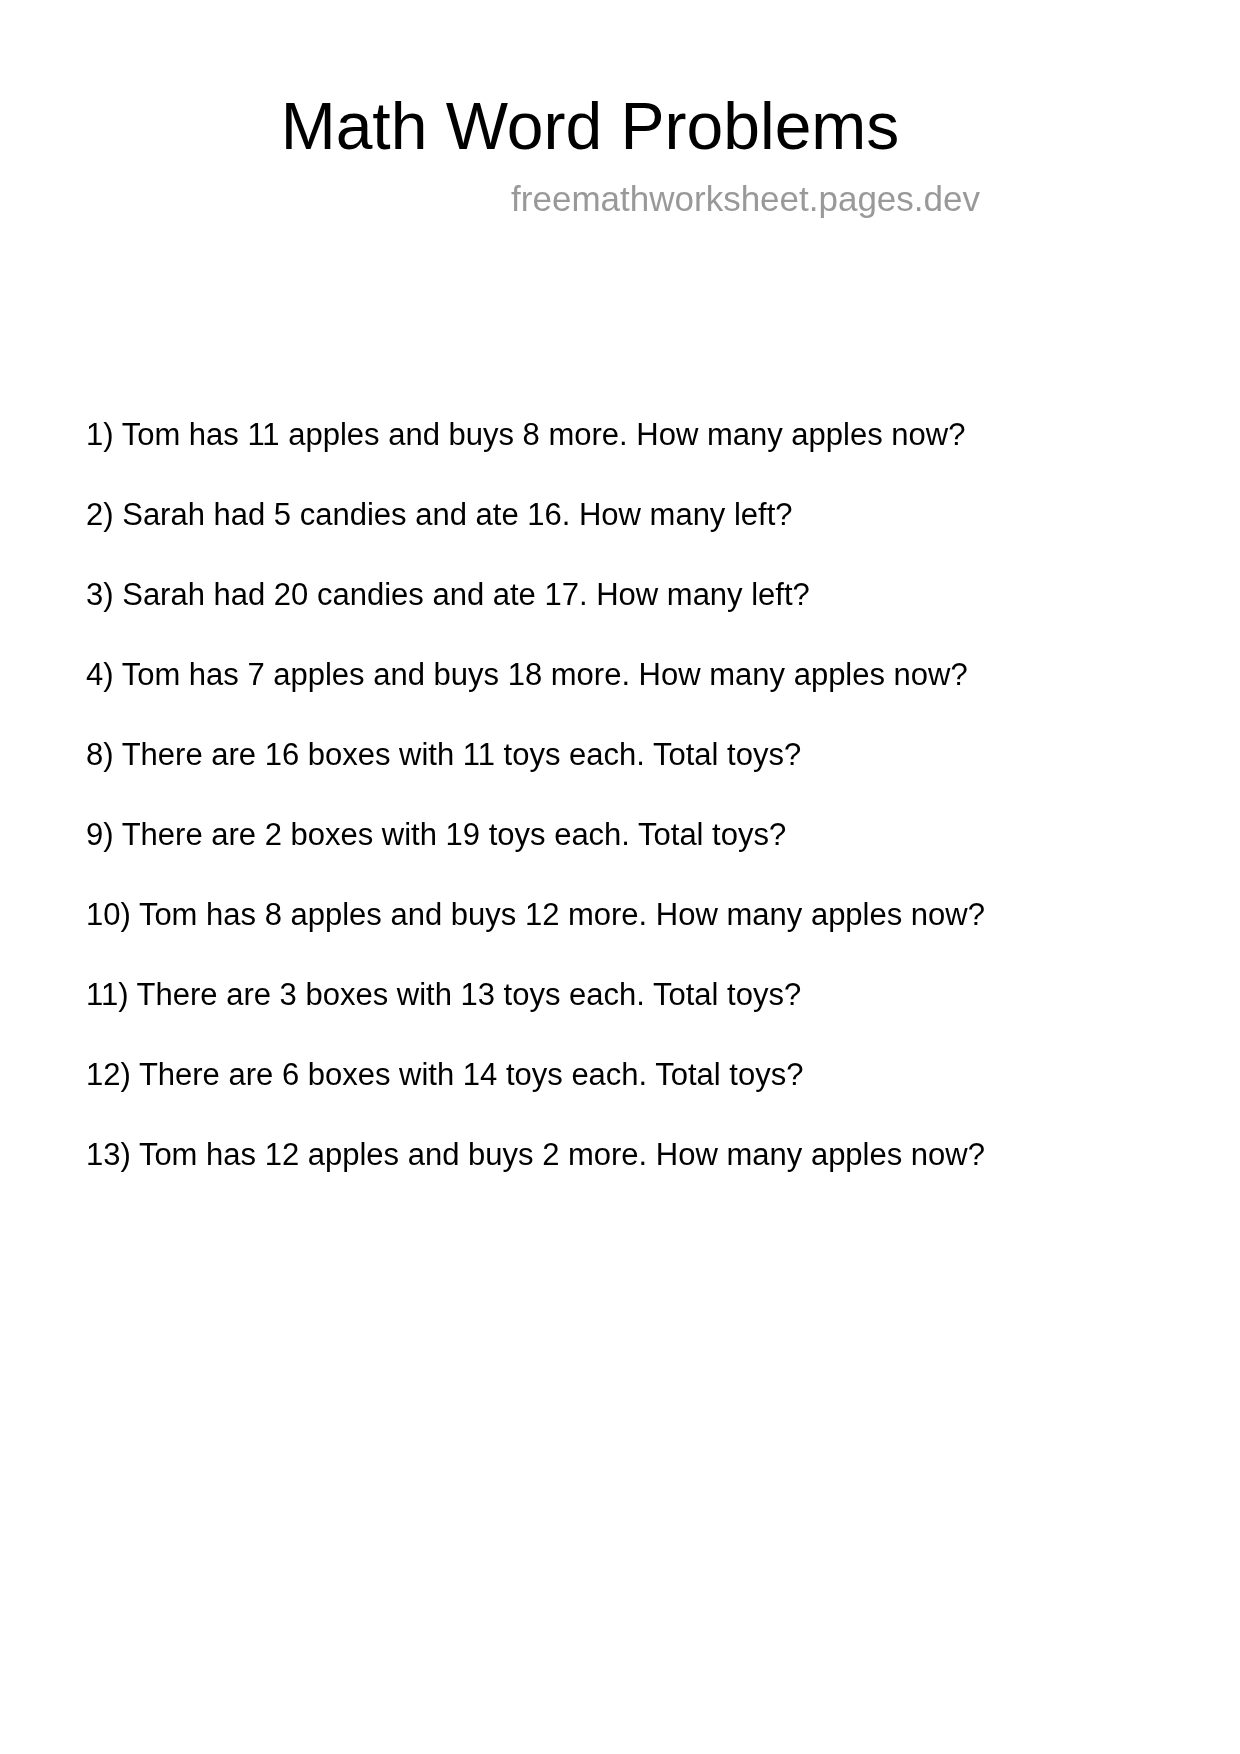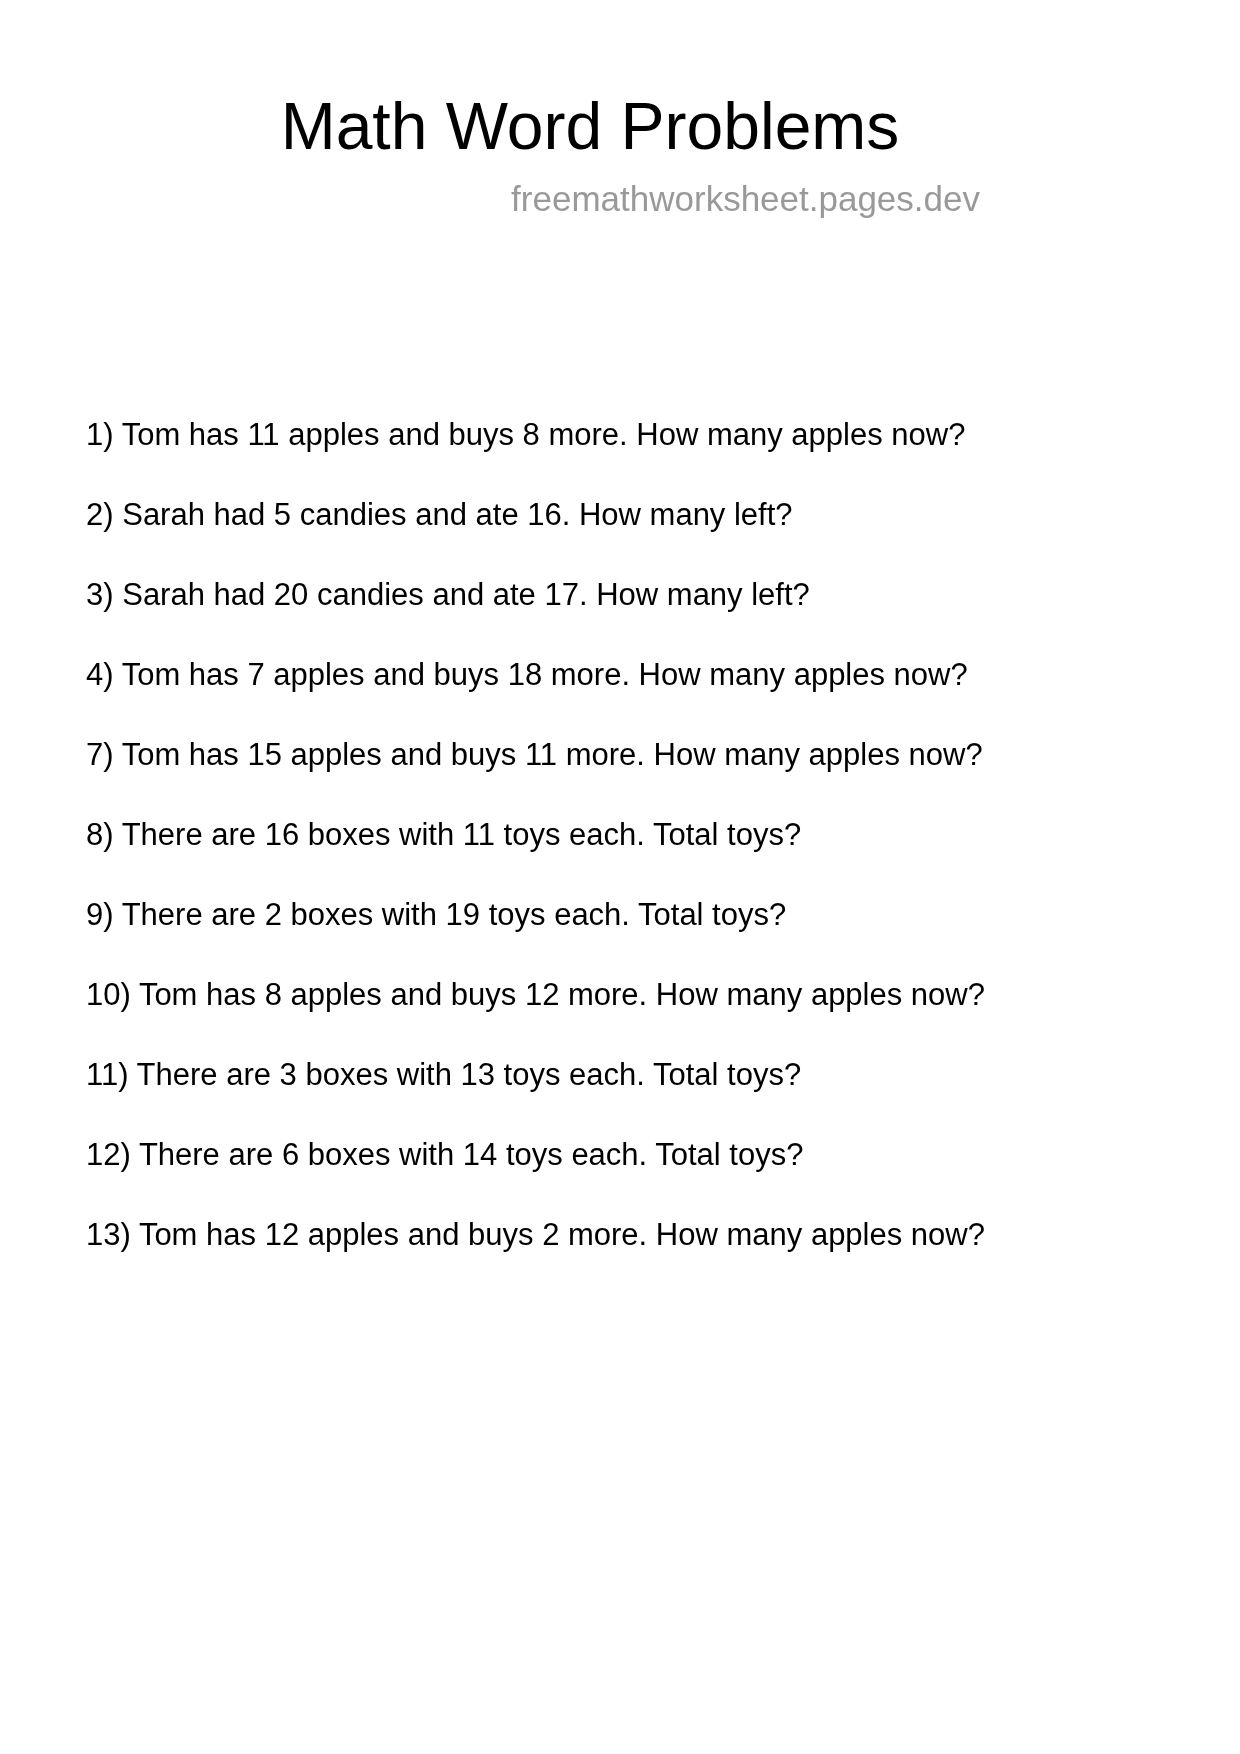--- a/index.html
+++ b/index.html
@@ -61,21 +61,20 @@
   <header>
     <h1 class="title">Math Word Problems</h1>
     <div class="subtitle">freemathworksheet.pages.dev</div>
   </header>
 
   <ol class="problems">
     <li class="problem"><span>1)</span> <span>Tom has 11 apples and buys 8 more. How many apples now?</span></li>
     <li class="problem"><span>2)</span> <span>Sarah had 5 candies and ate 16. How many left?</span></li>
     <li class="problem"><span>3)</span> <span>Sarah had 20 candies and ate 17. How many left?</span></li>
     <li class="problem"><span>4)</span> <span>Tom has 7 apples and buys 18 more. How many apples now?</span></li>
-    <li class="problem"><span>7)</span> <span>Tom has 15 apples and buys 11 more. How many apples now?</span></li>
     <li class="problem"><span>8)</span> <span>There are 16 boxes with 11 toys each. Total toys?</span></li>
     <li class="problem"><span>9)</span> <span>There are 2 boxes with 19 toys each. Total toys?</span></li>
     <li class="problem"><span>10)</span> <span>Tom has 8 apples and buys 12 more. How many apples now?</span></li>
     <li class="problem"><span>11)</span> <span>There are 3 boxes with 13 toys each. Total toys?</span></li>
     <li class="problem"><span>12)</span> <span>There are 6 boxes with 14 toys each. Total toys?</span></li>
     <li class="problem"><span>13)</span> <span>Tom has 12 apples and buys 2 more. How many apples now?</span></li>
   </ol>
 
 </main>
 

